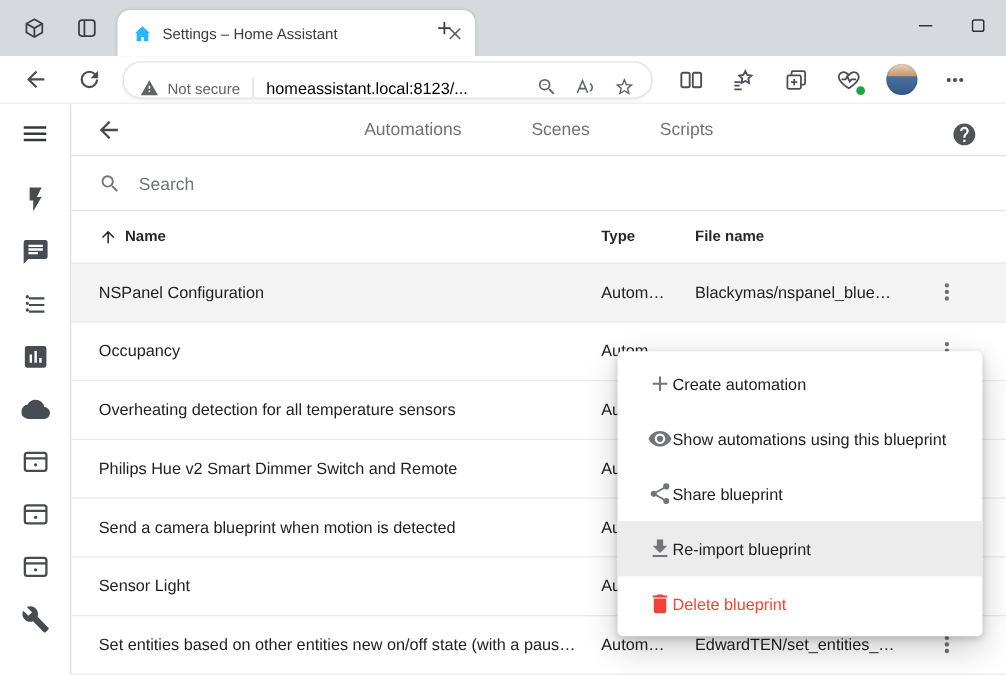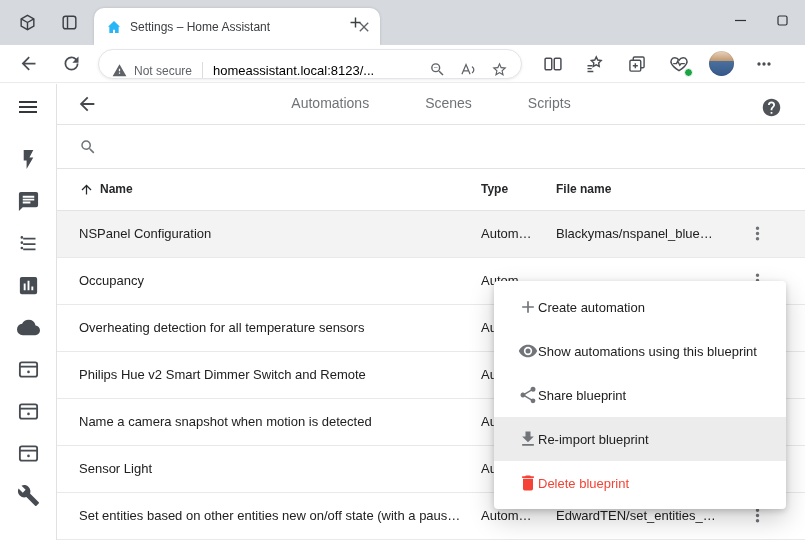--- a/index.html
+++ b/index.html
@@ -298,20 +298,21 @@
           </svg>
       </span>
     </div>
 
     <div class="searchrow">
       <span class="search-icon">
         <svg viewBox="0 0 24 24" fill="currentColor">
             <path d="M9.5 3A6.5 6.5 0 0116 9.5c0 1.61-.59 3.09-1.56 4.23l.27.27h.79l5 5-1.5 1.5-5-5v-.79l-.27-.27A6.52 6.52 0 019.5 16 6.5 6.5 0 013 9.5 6.5 6.5 0 019.5 3m0 2C7 5 5 7 5 9.5S7 14 9.5 14 14 12 14 9.5 12 5 9.5 5z"></path>
           </svg>
       </span>
+      <input class="search-input" type="text" placeholder="Search" style="">
     </div>
 
     <div class="thead">
       <span class="th-name">
         <span class="sort-arrow">
           <svg viewBox="0 0 24 24" fill="currentColor">
               <path d="M13 20h-2V8l-5.5 5.5-1.42-1.42L12 4.16l7.92 7.92-1.42 1.42L13 8v12z"></path>
             </svg>
         </span>
         <span>Name</span>
@@ -364,21 +365,21 @@
         <span class="cell-file"></span>
         <span class="cell-actions">
             <span class="dots-btn">
           <svg viewBox="0 0 24 24" fill="currentColor">
                 <path d="M12 16a2 2 0 110 4 2 2 0 010-4zm0-6a2 2 0 110 4 2 2 0 010-4zm0-6a2 2 0 110 4 2 2 0 010-4z"></path>
               </svg>
         </span>
           </span>
       </div>
       <div class="trow">
-        <span class="cell-name">Name a camera snapshot when motion is detected</span>
+        <span class="cell-name">Send a camera blueprint when motion is detected</span>
         <span class="cell-type">Autom…</span>
         <span class="cell-file"></span>
         <span class="cell-actions">
             <span class="dots-btn">
           <svg viewBox="0 0 24 24" fill="currentColor">
                 <path d="M12 16a2 2 0 110 4 2 2 0 010-4zm0-6a2 2 0 110 4 2 2 0 010-4zm0-6a2 2 0 110 4 2 2 0 010-4z"></path>
               </svg>
         </span>
           </span>
       </div>

